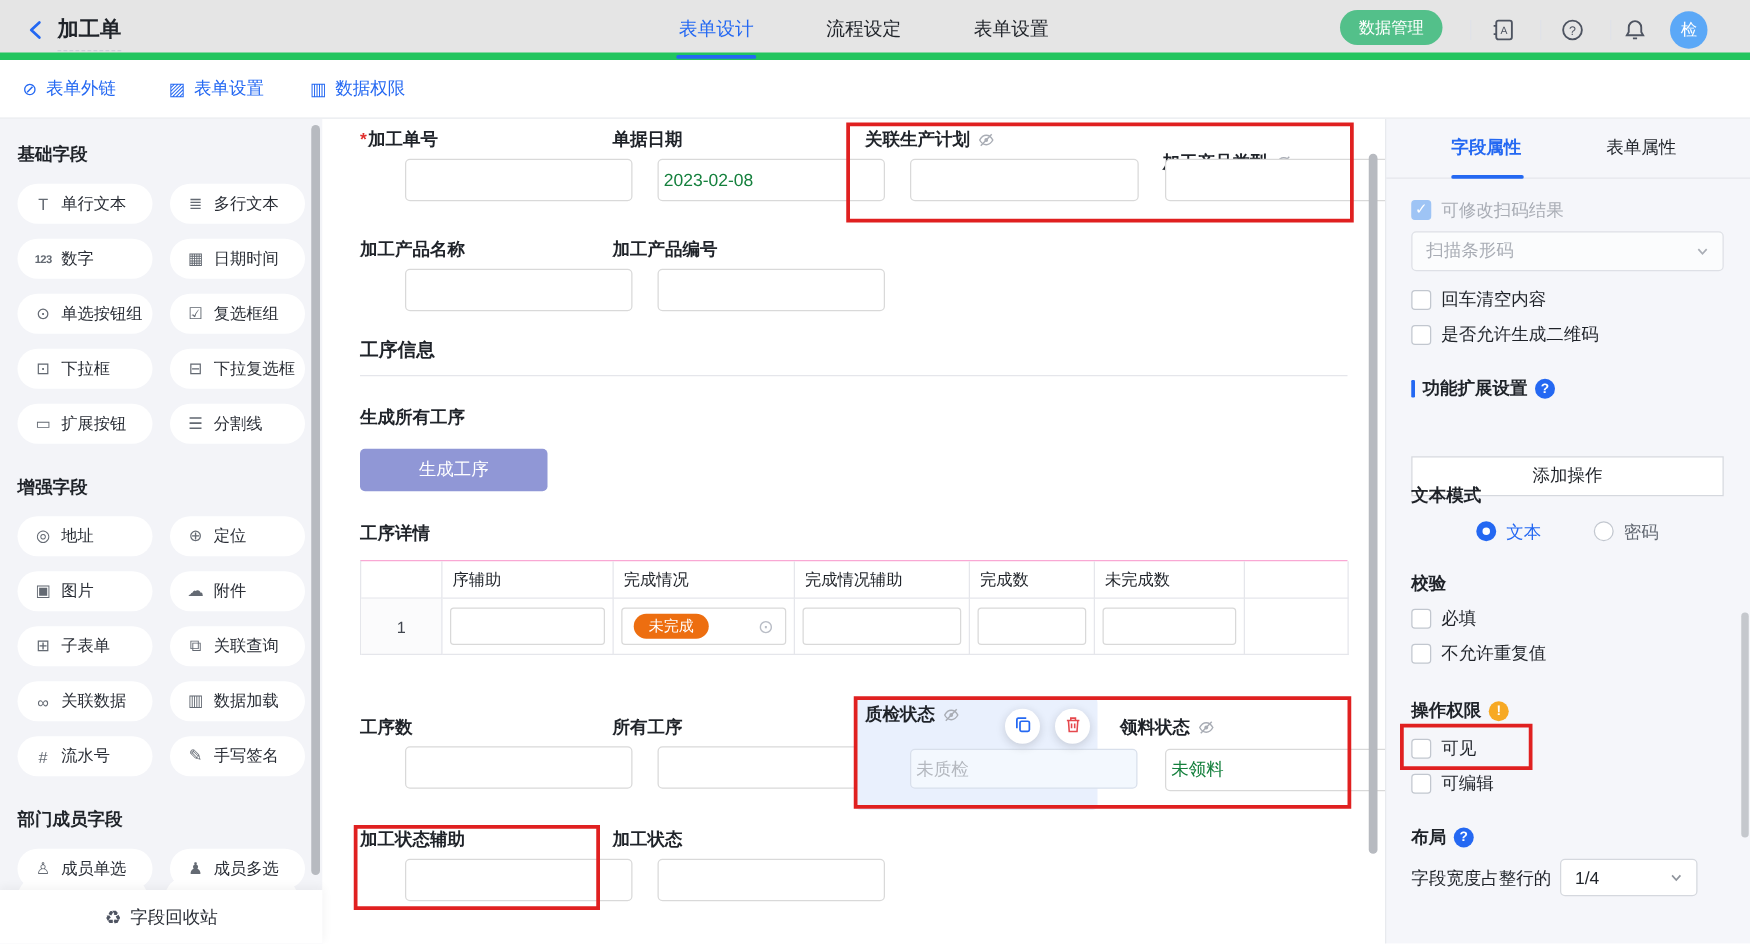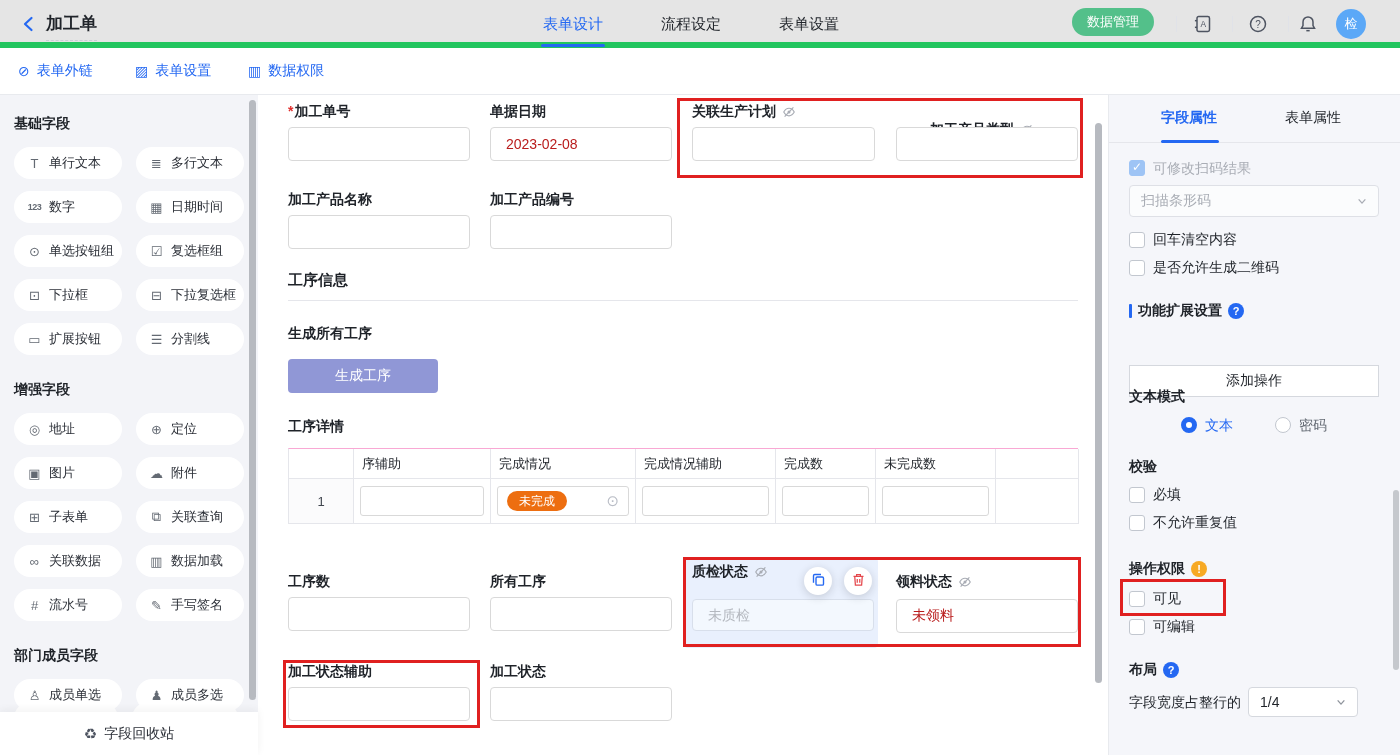--- a/index.html
+++ b/index.html
@@ -45,21 +45,21 @@
   .pill-partial { position:absolute; height:16px; background:#fff; border-radius:16px 16px 0 0; }
   .sb-footer { left:0; top:712px; width:258px; height:43px; background:#fff; box-shadow:0 -2px 8px rgba(31,35,41,.06);
                display:flex; align-items:center; justify-content:center; gap:7px; font-size:14px; color:#2a2e36; cursor:pointer; z-index:3; }
   .sb-footer .picon { color:#4e5461; font-size:15px; }
 
   
   .canvas { left:258px; top:95px; width:850px; height:660px; background:#fff; }
   .f-label { position:absolute; font-size:14px; font-weight:700; color:#1f2329; display:flex; align-items:center; gap:6px; white-space:nowrap; }
   .req { color:#e0302e; margin-right:1px; }
   .inp { position:absolute; height:34px; border:1px solid #d9d9d9; border-radius:4px; background:#fff;
-         font-size:14px; color:#b91c1c; padding:0 15px; font-family:inherit; outline:none; }
+         font-size:14px; color:#15803d; padding:0 4px; font-family:inherit; outline:none;margin-left:36px; }
   .inp::placeholder { color:#b4b8bf; }
   .sec-title { position:absolute; font-size:15px; font-weight:700; }
   .h-divider { position:absolute; height:1px; background:#e5e6eb; }
   .gen-btn { position:absolute; width:150px; height:34px; background:#9097d6; color:#fff; border:none; border-radius:4px;
              font-size:14px; cursor:pointer; }
   .ptable { position:absolute; left:30px; top:353px; width:790px; display:grid;
             grid-template-columns:65px 137px 145px 140px 100px 120px 83px; grid-template-rows:30px 45px;
             border-top:1px solid #f9a8d4; border-left:1px solid #e5e6eb; font-size:13px; }
   .ptable > div { border-right:1px solid #e5e6eb; border-bottom:1px solid #e5e6eb; position:relative; }
   .th { line-height:29px; padding-left:8px; color:#1f2329; white-space:nowrap; overflow:hidden; }

